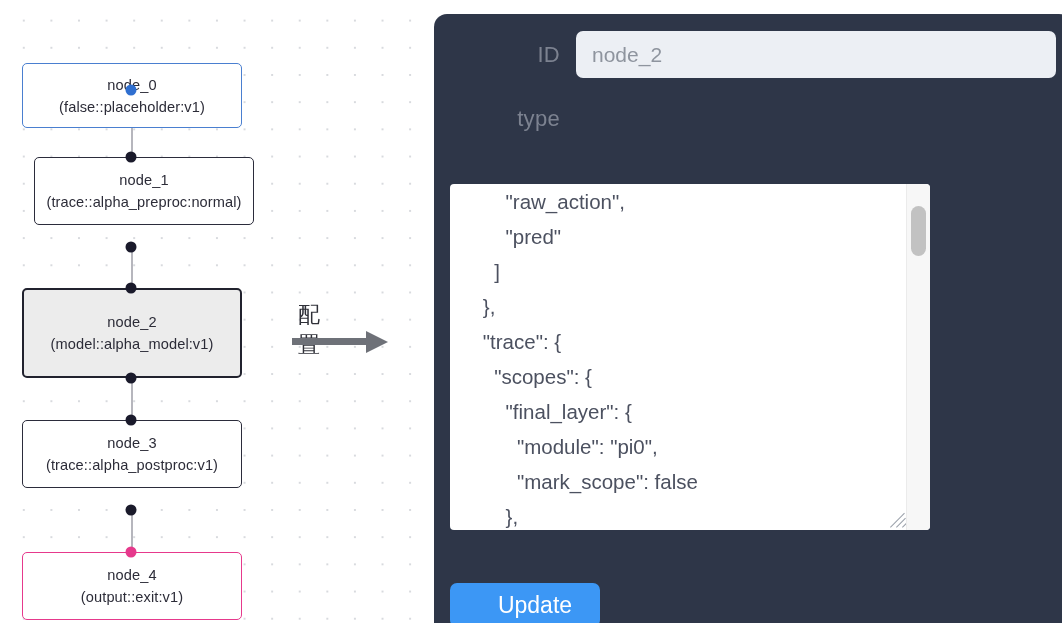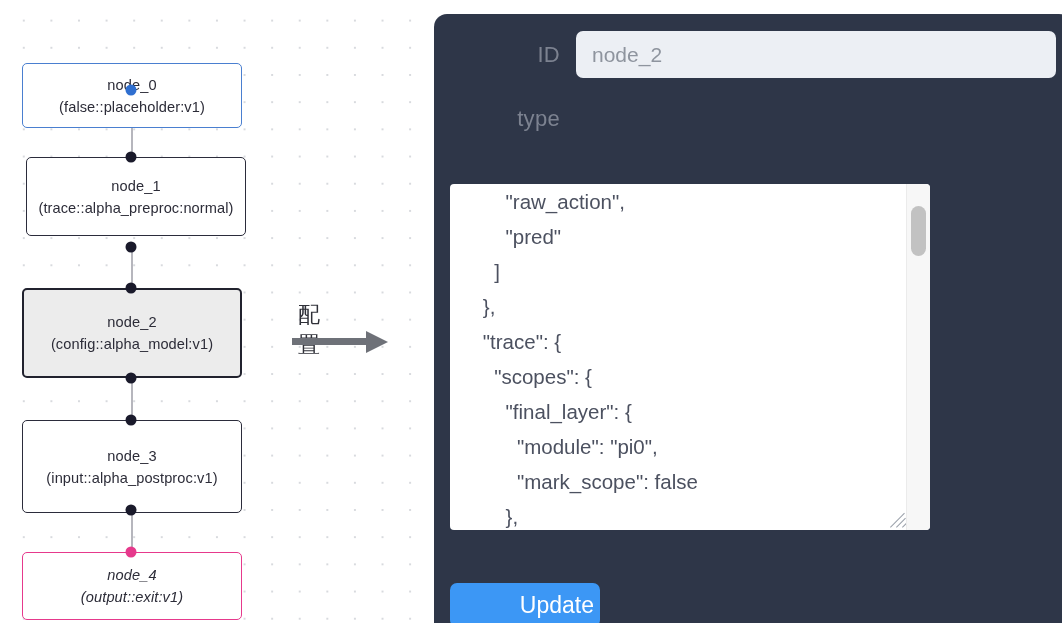--- a/index.html
+++ b/index.html
@@ -37,21 +37,21 @@
     justify-content: center;
     text-align: center;
     color: #2c2c38;
     font-size: 14.6px;
     line-height: 22px;
     letter-spacing: .1px;
     padding: 2px 6px;
     word-break: break-all;
   }
   .node.input-node  { border-color: #4a7fd0; border-width: 1.5px; margin-top: 38px; }
-  .node.output-node { border-color: #e6398c; border-width: 1.5px; font-style: italic; }
+  .node.output-node { border-color: #e6398c; border-width: 1.5px; }
   .node.selected    { background: #ececec; border-color: #21222e; border-width: 2.2px; }
 
   .node-label { display: block; }
 
   
   .edge {
     position: absolute;
     width: 1.6px;
     background: #b6b6bd;
   }
@@ -211,21 +211,21 @@
     left: 16px;
     top: 569px;
     width: 150px;
     height: 44px;
     background: #3c97f5;
     color: #ffffff;
     border: none;
     border-radius: 7px;
     font-family: "Liberation Sans", sans-serif;
     font-size: 23px;
-    text-align: right;
+    text-align: center;
     padding-left: 26px;
     cursor: pointer;
   }
 </style>
 </head>
 <body>
 
 <div id="stage">
 
   <div class="edge" style="left:131px; top:90px; height:68px;"></div>
@@ -233,38 +233,38 @@
   <div class="edge" style="left:131px; top:378px; height:42px;"></div>
   <div class="edge" style="left:131px; top:510px; height:42px;"></div>
 
   <div class="node input-node" style="left:22px; top:25px; width:220px; height:65px;">
     <div>
       <span class="node-label">node_0</span>
       <span class="node-label">(false::placeholder:v1)</span>
     </div>
   </div>
 
-  <div class="node" style="left:26px; top:157px; width:220px; height:79px;">
+  <div class="node" style="left:34px; top:157px; width:220px; height:68px;">
     <div>
       <span class="node-label">node_1</span>
       <span class="node-label">(trace::alpha_preproc:normal)</span>
     </div>
   </div>
 
   <div class="node selected" style="left:22px; top:288px; width:220px; height:90px;">
     <div>
       <span class="node-label">node_2</span>
-      <span class="node-label">(config::alpha_model:v1)</span>
-    </div>
-  </div>
-
-  <div class="node" style="left:22px; top:420px; width:220px; height:93px;">
+      <span class="node-label">(model::alpha_model:v1)</span>
+    </div>
+  </div>
+
+  <div class="node" style="left:22px; top:420px; width:220px; height:68px;">
     <div>
       <span class="node-label">node_3</span>
-      <span class="node-label">(input::alpha_postproc:v1)</span>
+      <span class="node-label">(trace::alpha_postproc:v1)</span>
     </div>
   </div>
 
   <div class="node output-node" style="left:22px; top:552px; width:220px; height:68px;">
     <div>
       <span class="node-label">node_4</span>
       <span class="node-label">(output::exit:v1)</span>
     </div>
   </div>
 

